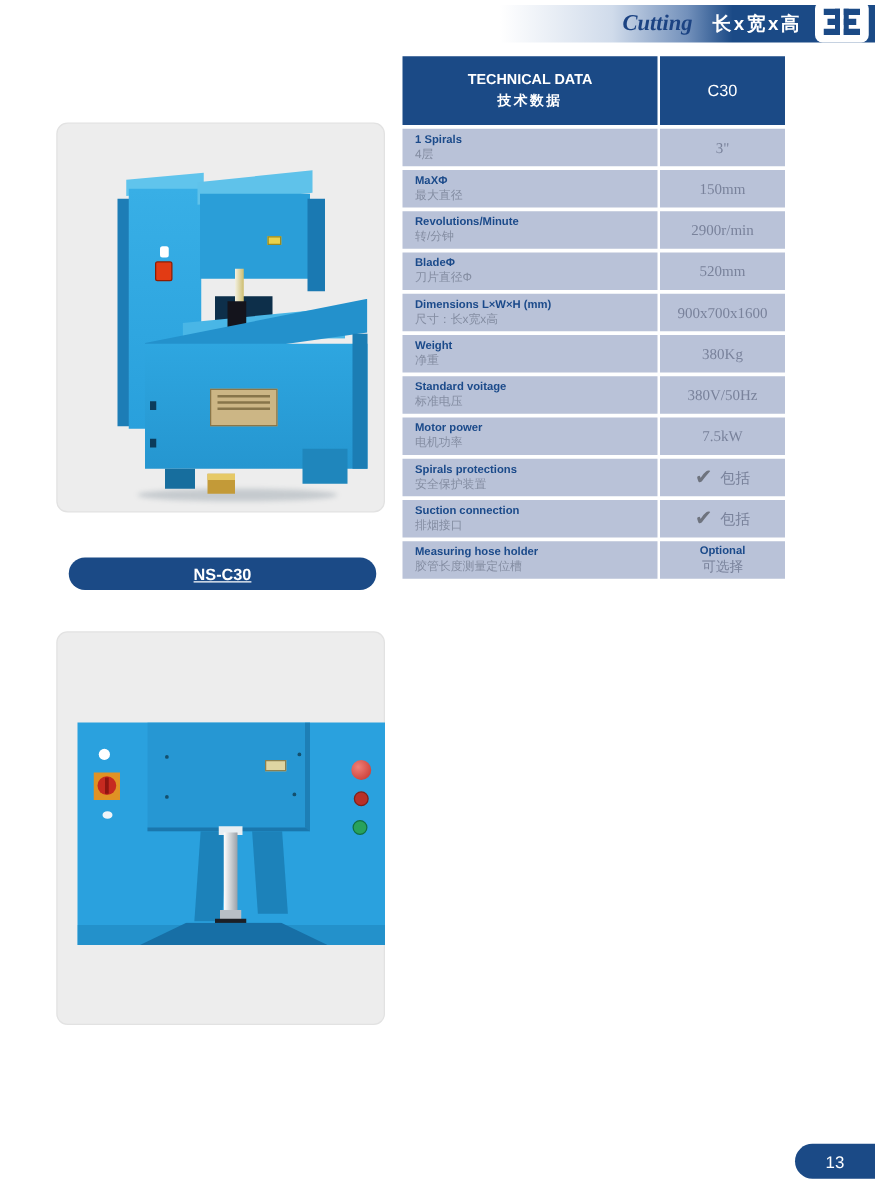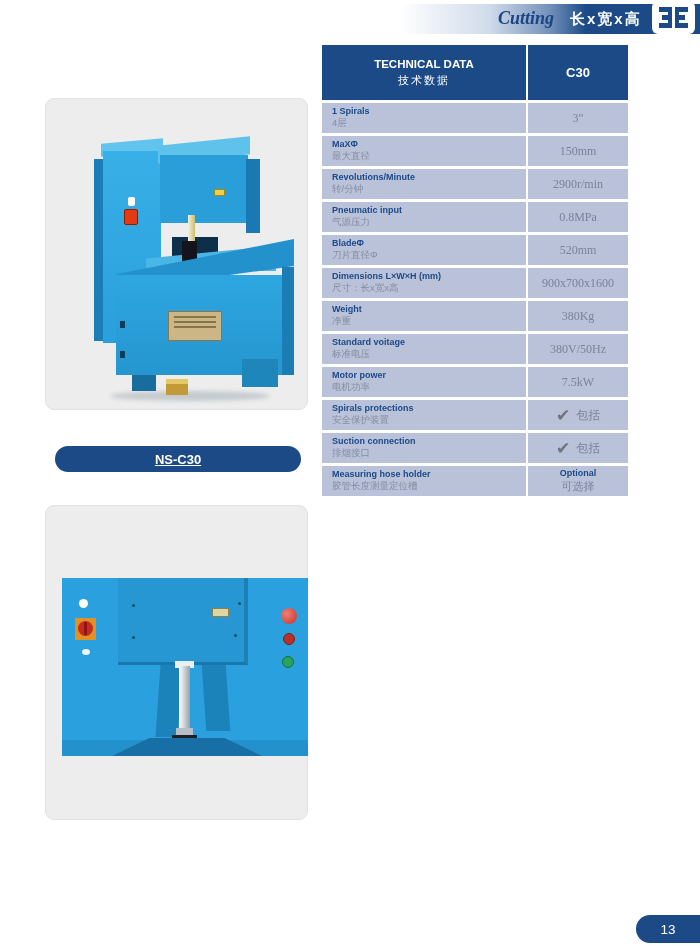--- a/index.html
+++ b/index.html
@@ -81,23 +81,23 @@
   
   .model-badge { position:absolute; left:55px; top:446px; width:246px; height:26px; background:#1b4a86;
     border-radius:13px; color:#fff; font-weight:bold; font-size:13px; display:flex; align-items:center; justify-content:center;text-decoration:underline; }
 
   
   .spec-table { position:absolute; left:322px; top:45px; width:306px; }
   .thead { display:flex; gap:2px; height:55px; margin-bottom:3px; }
   .thead .c1 { width:204px; background:#1b4a86; color:#fff; display:flex; flex-direction:column;
     align-items:center; justify-content:center; }
   .thead .c2 { flex:1; background:#1b4a86; color:#fff; display:flex; align-items:center; justify-content:center;
-    font-weight:bold; font-size:13px; }
+    font-weight:normal; font-size:13px; }
   .thead .l1 { font-weight:bold; font-size:11.5px; }
-  .thead .l2 { font-weight:normal; font-size:11px; letter-spacing:2px; margin-top:3px; }
+  .thead .l2 { font-weight:bold; font-size:11px; letter-spacing:2px; margin-top:3px; }
   .trow { display:flex; gap:2px; height:30px; margin-bottom:3px; }
   .tlabel { width:204px; background:#b9c2d8; display:flex; flex-direction:column; justify-content:center; padding-left:10px; }
   .en { color:#1b4a8a; font-weight:bold; font-size:9px; }
   .zh { color:#848da2; font-size:9.5px; margin-top:1px; }
   .tvalue { flex:1; background:#b9c2d8; display:flex; align-items:center; justify-content:center;
     font-family:"Liberation Serif", serif; color:#79829b; font-size:12px; }
   .tvalue .check { font-family:"DejaVu Sans", sans-serif; font-size:17px; color:#6e737e; margin-right:6px; line-height:1; }
   .tvalue.optional { flex-direction:column; }
   .tvalue.optional .opt-en { font-family:"Liberation Sans", sans-serif; font-weight:bold; color:#1b4a8a; font-size:9px; }
   .tvalue.optional .opt-zh { font-size:11px; margin-top:1px; }
@@ -215,27 +215,20 @@
     </div>
     <div class="trow">
       <div class="tlabel">
           <div class="en">Revolutions/Minute</div>
           <div class="zh">转/分钟</div>
         </div>
       <div class="tvalue">2900r/min</div>
     </div>
     <div class="trow">
       <div class="tlabel">
-          <div class="en">Pneumatic input</div>
-          <div class="zh">气源压力</div>
-        </div>
-      <div class="tvalue">0.8MPa</div>
-    </div>
-    <div class="trow">
-      <div class="tlabel">
           <div class="en">BladeΦ</div>
           <div class="zh">刀片直径Φ</div>
         </div>
       <div class="tvalue">520mm</div>
     </div>
     <div class="trow">
       <div class="tlabel">
           <div class="en">Dimensions L×W×H (mm)</div>
           <div class="zh">尺寸：长x宽x高</div>
         </div>

